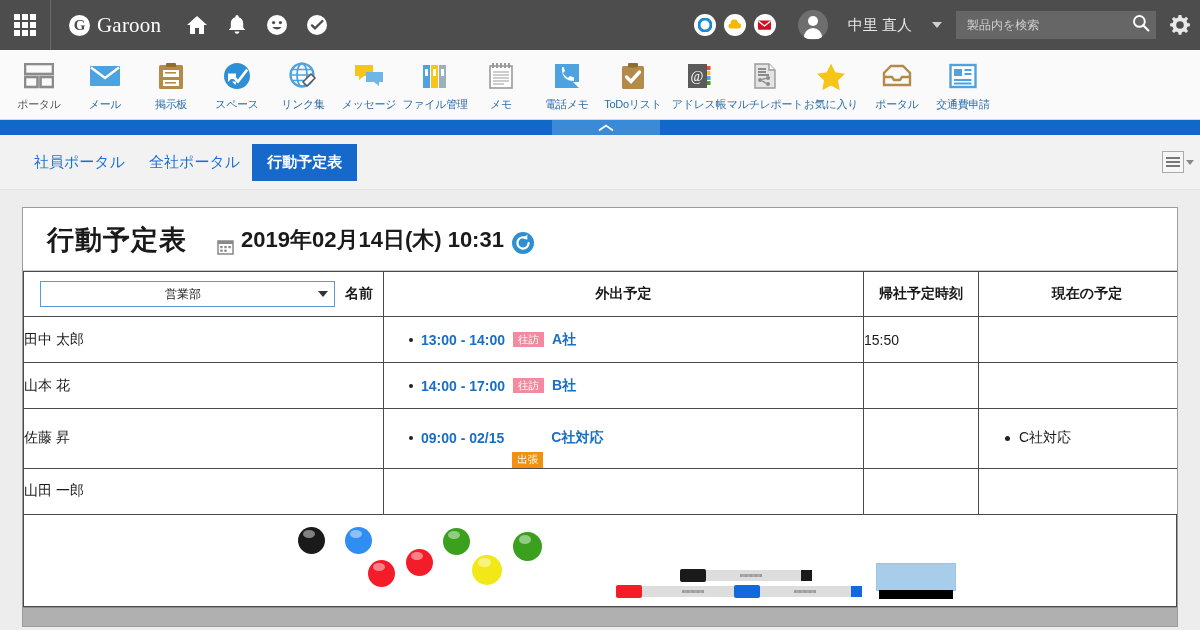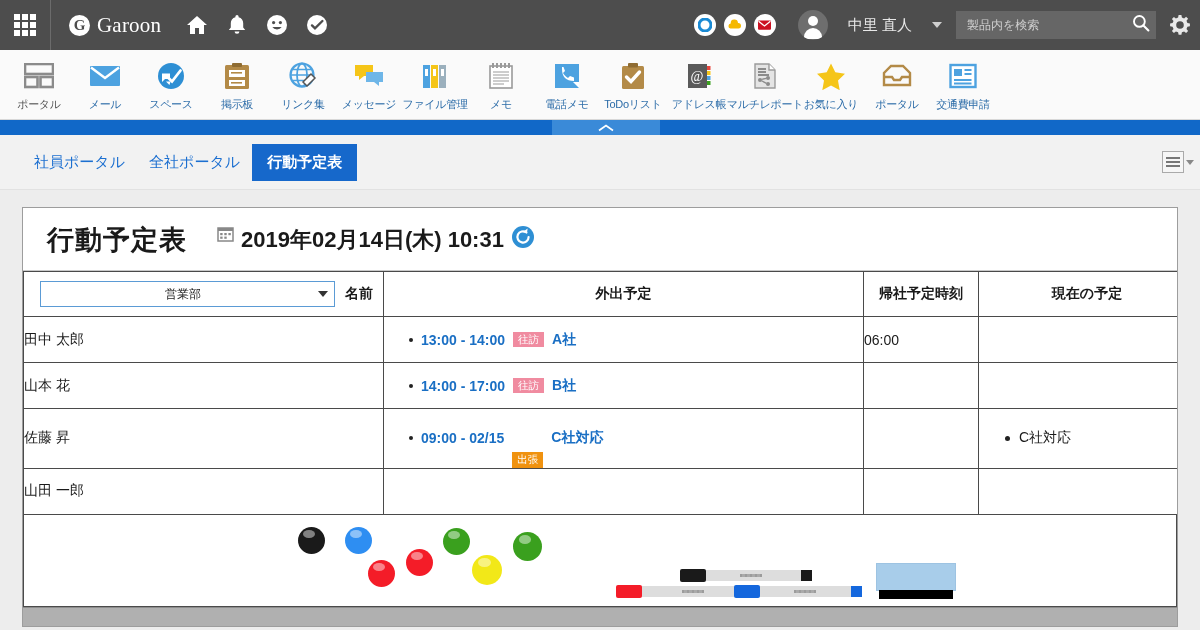--- a/index.html
+++ b/index.html
@@ -119,21 +119,21 @@
     background: #fff; border: 1px solid #9d9d9d; height: 420px;
     display: flex; flex-direction: column; overflow: hidden;
   }
   .panel-inner { flex: 1 1 auto; display:flex; flex-direction:column; }
 
   .pagehead {
     display: flex; align-items: center; gap: 14px;
     padding: 14px 0 12px 24px; border-bottom: 1px solid #c9c9c9;
   }
   .pagetitle { font-size: 27px; font-weight: bold; color: #1a1a1a; letter-spacing: 1px; }
-  .datewrap { display: flex; align-items: flex-start; gap: 7px; margin-left: 16px; }
+  .datewrap { display: flex; align-items: flex-end; gap: 7px; margin-left: 16px; }
   .cal-ic { width: 17px; height: 17px; position: relative; }
   .datetext { font-size: 22px; font-weight: bold; color: #1a1a1a; }
   .refresh-ic { width: 24px; height: 24px; }
 
   
   table.grid { width: 100%; border-collapse: collapse; table-layout: fixed; }
   table.grid th, table.grid td {
     border: 1px solid #4a4a4a; padding: 0; vertical-align: middle;
   }
   table.grid th { background: #fff; font-size: 14px; font-weight: bold; color: #1a1a1a; height: 45px; }
@@ -300,42 +300,42 @@
       <svg width="32" height="24" viewBox="0 0 32 24">
           <rect x="1" y="2" width="30" height="20" rx="1" fill="#4da2e0"></rect>
           <path d="M2 3.5 L16 14 L30 3.5" fill="none" stroke="#fff" stroke-width="2.4"></path>
         </svg>
     </span>
     <span class="lb">メール</span>
   </div>
 
   <div class="app">
     <span class="gl">
-      <svg width="28" height="28" viewBox="0 0 28 28">
-          <circle cx="14" cy="14" r="13" fill="#2e8fd4"></circle>
-          <path d="M5 11.5 h8 v5.5 h-5 l-3 3 Z" fill="#fff"></path>
-          <path d="M9 19.5 l3.4 3.4 1.2-3.4" fill="#fff"></path>
-          <path d="M11 15.5 l4 4 L23.5 8.5" stroke="#fff" stroke-width="2.8" fill="none" stroke-linecap="round"></path>
-        </svg>
-    </span>
-    <span class="lb">スペース</span>
-  </div>
-
-  <div class="app">
-    <span class="gl">
       <svg width="26" height="28" viewBox="0 0 26 28">
           <rect x="1" y="3" width="24" height="24" rx="1.5" fill="#b38a47"></rect>
           <rect x="8" y="1" width="10" height="4" rx="1" fill="#8f6c32"></rect>
           <rect x="5" y="8" width="16" height="7" fill="#fff"></rect>
           <rect x="5" y="18" width="16" height="6" fill="#fff"></rect>
           <rect x="7" y="10" width="11" height="1.6" fill="#b38a47"></rect>
           <rect x="7" y="20" width="11" height="1.6" fill="#b38a47"></rect>
         </svg>
     </span>
     <span class="lb">掲示板</span>
+  </div>
+
+  <div class="app">
+    <span class="gl">
+      <svg width="28" height="28" viewBox="0 0 28 28">
+          <circle cx="14" cy="14" r="13" fill="#2e8fd4"></circle>
+          <path d="M5 11.5 h8 v5.5 h-5 l-3 3 Z" fill="#fff"></path>
+          <path d="M9 19.5 l3.4 3.4 1.2-3.4" fill="#fff"></path>
+          <path d="M11 15.5 l4 4 L23.5 8.5" stroke="#fff" stroke-width="2.8" fill="none" stroke-linecap="round"></path>
+        </svg>
+    </span>
+    <span class="lb">スペース</span>
   </div>
 
   <div class="app">
     <span class="gl">
       <svg width="28" height="28" viewBox="0 0 28 28">
           <circle cx="13" cy="13" r="11.5" fill="none" stroke="#4da2e0" stroke-width="2.2"></circle>
           <ellipse cx="13" cy="13" rx="5" ry="11.5" fill="none" stroke="#4da2e0" stroke-width="1.8"></ellipse>
           <path d="M2 13 h22 M4 7.5 h18 M4 18.5 h18" stroke="#4da2e0" stroke-width="1.6"></path>
           <path d="M14 20 l8-8 4 4 -8 8 Z" fill="#fff" stroke="#555" stroke-width="1.5"></path>
         </svg>
@@ -561,21 +561,21 @@
           <tr>
             <td class="namecell">田中 太郎</td>
             <td class="plancell">
               <div class="planitem">
                 <span class="bullet"></span>
                 <span class="ptime">13:00 - 14:00</span>
                 <span class="badge visit">往訪</span>
                 <span class="pdesc">A社</span>
               </div>
             </td>
-            <td class="retcell">06:00</td>
+            <td class="retcell">15:50</td>
             <td class="nowcell"></td>
           </tr>
 
           <tr>
             <td class="namecell">山本 花</td>
             <td class="plancell">
               <div class="planitem">
                 <span class="bullet"></span>
                 <span class="ptime">14:00 - 17:00</span>
                 <span class="badge visit">往訪</span>

